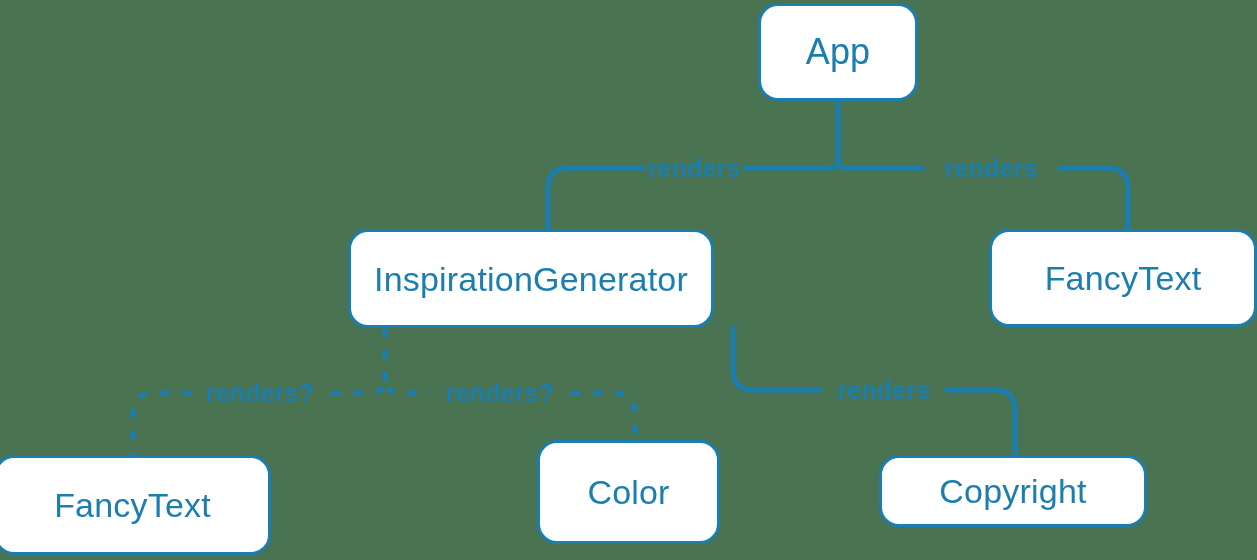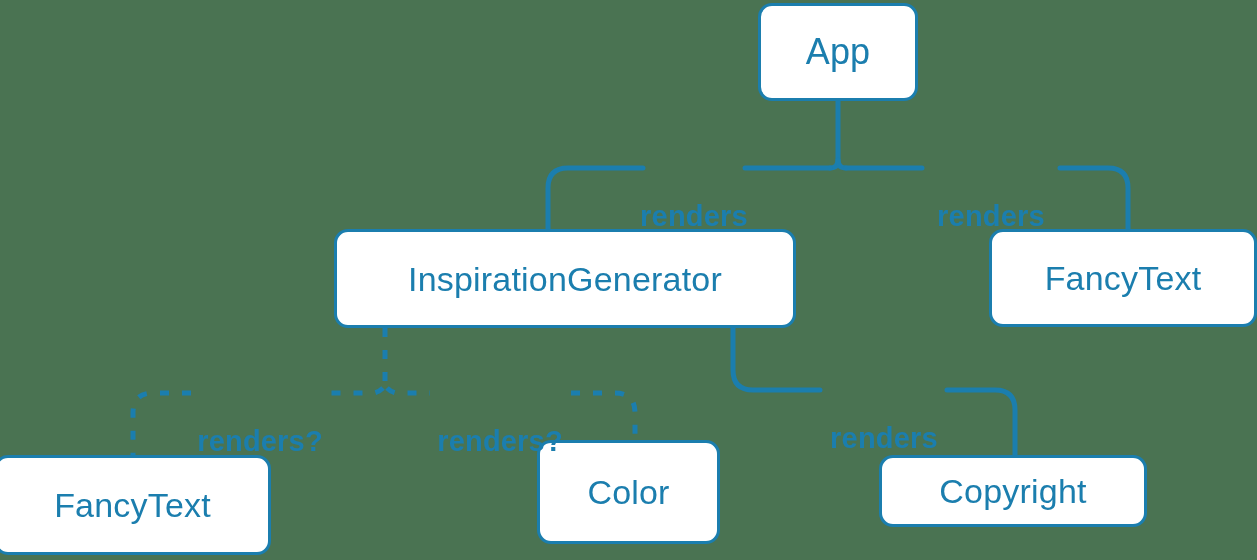--- a/index.html
+++ b/index.html
@@ -22,50 +22,49 @@
     position: absolute;
     left: 0;
     top: 0;
     width: 1257px;
     height: 560px;
   }
   .node {
     position: absolute;
     background: #ffffff;
     border: 3px solid #1b7eae;
-    border-radius: 14px;
+    border-radius: 20px;
     box-sizing: border-box;
     display: flex;
     align-items: center;
     justify-content: center;
     color: #1b7eae;
     font-size: 34px;
     font-weight: 400;
     letter-spacing: 0.2px;
     white-space: nowrap;
     z-index: 2;
   }
   .node-label {
     color: #1b7eae;
     line-height: 1;
   }
   .edge-label {
     position: absolute;
     color: #1b7eae;
-    font-size: 29px;
+    font-size: 25px;
     font-weight: 600;
     letter-spacing: 0.2px;
     white-space: nowrap;
     transform: translate(-50%, -50%);
     z-index: 3;
-    margin-top: 48px;
   }
   
   #node-app        { left: 758px;  top: 3px;   width: 160px; height: 98px;  font-size: 36px; }
-  #node-inspgen    { left: 334px;  top: 229px; width: 462px; height: 99px; justify-content: center;  }
+  #node-inspgen    { left: 348px;  top: 229px; width: 366px; height: 99px; justify-content: center;  }
   #node-fancytext-right { left: 989px; top: 229px; width: 268px; height: 98px; }
   #node-fancytext-left  { left: -6px;  top: 455px; width: 277px; height: 100px; }
   #node-color      { left: 537px;  top: 440px; width: 183px; height: 104px; text-align: center; }
   #node-copyright  { left: 879px;  top: 455px; width: 268px; height: 72px; }
 </style>
 </head>
 <body>
 
 <div id="diagram-root">
 

